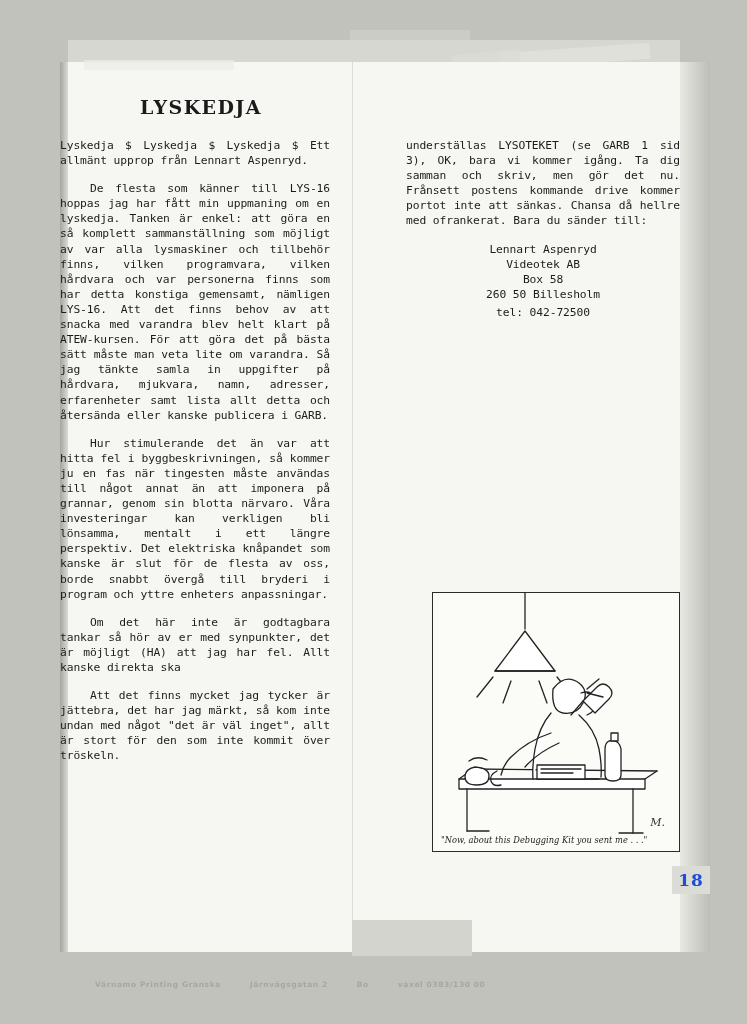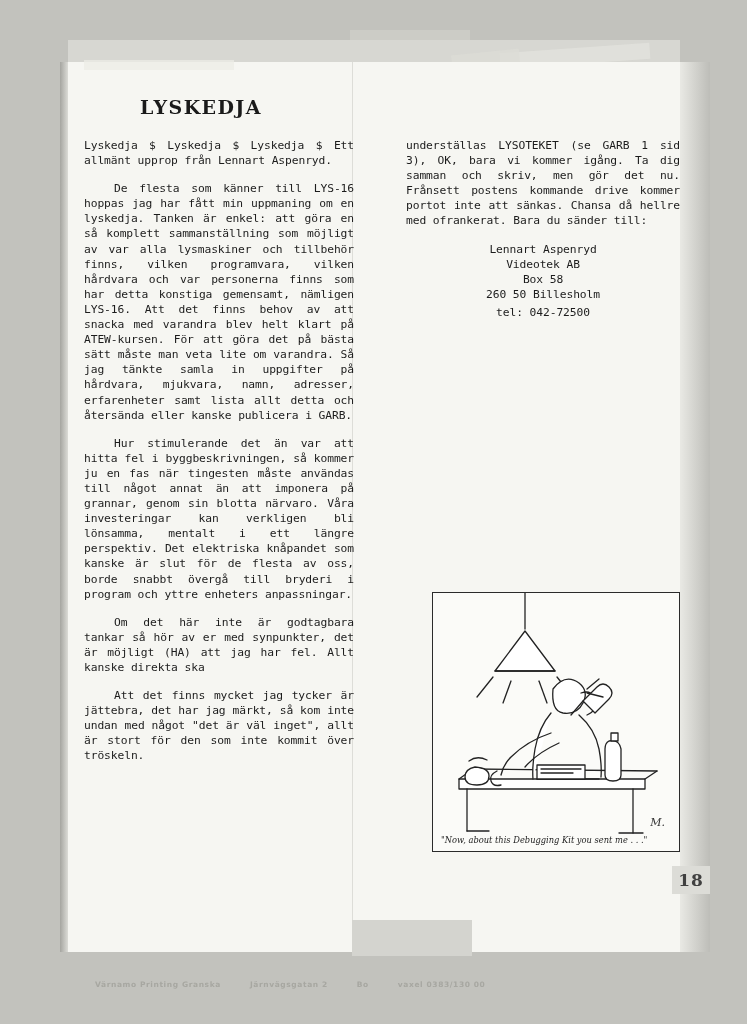--- a/index.html
+++ b/index.html
@@ -75,21 +75,21 @@
   .col {
     position: absolute;
     font-size: 11.3px;
     line-height: 15.1px;
     color: #1c1c1c;
     text-align: justify;
     font-family: "DejaVu Sans Mono", monospace;
     letter-spacing: -0.1px;
   }
   .col-left {
-    left: 84px;
+    left: 60px;
     top: 138px;
     width: 270px;
   }
   .col-right {
     left: 406px;
     top: 138px;
     width: 274px;
   }
   p {
     margin: 0 0 13px 0;
@@ -138,21 +138,21 @@
   }
 
   
   .pagenum {
     position: absolute;
     left: 672px;
     top: 866px;
     width: 38px;
     height: 28px;
     background: #dcdcd7;
-    color: #404040;
+    color: #1d4ed8;
     font-family: "DejaVu Serif", serif;
     font-weight: bold;
     font-size: 17px;
     display: flex;
     align-items: center;
     justify-content: center;
     letter-spacing: 1px;
   }
   .edge-right {
     position: absolute;

